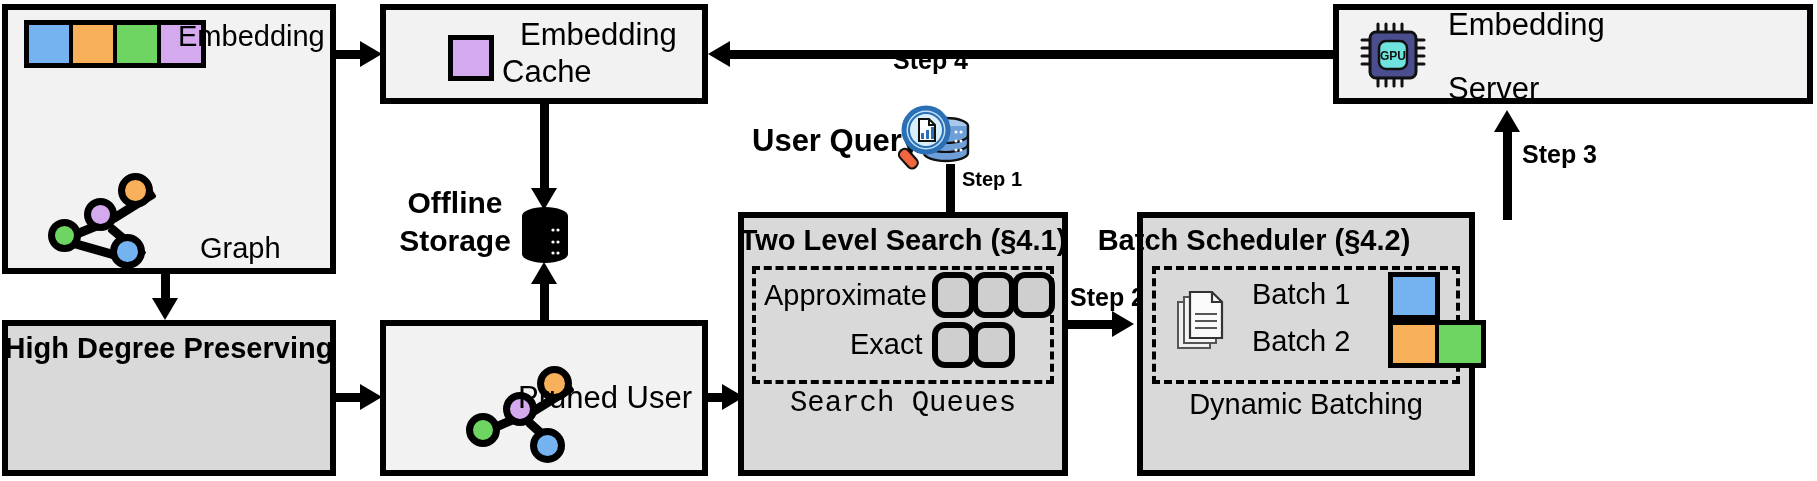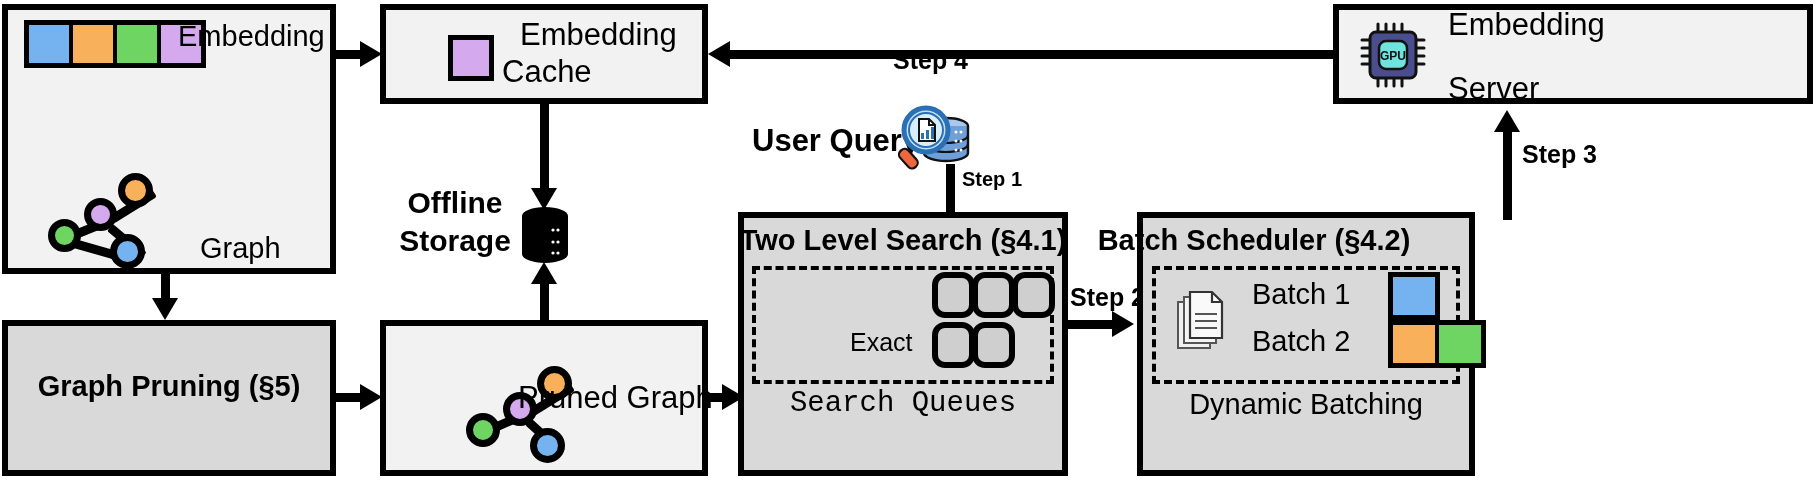--- a/index.html
+++ b/index.html
@@ -64,21 +64,21 @@
     <div class="node" style="left:48px;top:219px;width:33px;height:33px;background:#6ed563;"></div>
     <div class="node" style="left:84px;top:198px;width:33px;height:33px;background:#d4a9ee;"></div>
     <div class="node" style="left:118px;top:173px;width:35px;height:35px;background:#f8b05a;"></div>
     <div class="node" style="left:110px;top:234px;width:35px;height:35px;background:#74b3ef;"></div>
   </div>
 
   <div class="lbl" style="left:200px;top:232px;font-size:29px;">Graph</div>
 
   <div class="box gray" style="left:2px;top:320px;width:334px;height:156px;">
   </div>
-  <div class="lbl bold ctr" style="left:2px;top:370px;width:334px;font-size:29px;">Graph Pruning (§5)</div>
+  <div class="lbl bold ctr" style="left:2px;top:332px;width:334px;font-size:29px;">High Degree Preserving</div>
 
   <div class="ln" style="left:161px;top:274px;width:9px;height:28px;"></div>
   <div class="head d" style="left:152px;top:298px;"></div>
 
   <div class="ln" style="left:336px;top:50px;width:30px;height:9px;"></div>
   <div class="head r" style="left:360px;top:41px;"></div>
 
   <div class="box" style="left:380px;top:4px;width:328px;height:100px;"></div>
   <div class="sw" style="left:448px;top:35px;width:46px;height:46px;background:#d4a9ee;"></div>
   <div class="lbl" style="left:520px;top:18px;font-size:31px;">Embedding</div>
@@ -112,21 +112,21 @@
   <div>
     <div class="edge" style="left:486px;top:427px;width:48px;transform:rotate(-24deg);"></div>
     <div class="edge" style="left:530px;top:409px;width:50px;transform:rotate(-32deg);"></div>
     <div class="edge" style="left:528px;top:417px;width:46px;transform:rotate(42deg);"></div>
     <div class="node" style="left:466px;top:413px;width:34px;height:34px;background:#6ed563;"></div>
     <div class="node" style="left:503px;top:392px;width:34px;height:34px;background:#d4a9ee;"></div>
     <div class="node" style="left:537px;top:366px;width:35px;height:35px;background:#f8b05a;"></div>
     <div class="node" style="left:530px;top:428px;width:35px;height:35px;background:#74b3ef;"></div>
   </div>
 
-  <div class="lbl" style="left:518px;top:381px;font-size:31px;">Pruned Graph</div>
+  <div class="lbl" style="left:518px;top:381px;font-size:31px;">Pruned User</div>
 
   <div class="ln" style="left:336px;top:393px;width:30px;height:9px;"></div>
   <div class="head r" style="left:360px;top:384px;"></div>
 
   <div class="ln" style="left:708px;top:393px;width:22px;height:9px;"></div>
   <div class="head r" style="left:722px;top:384px;"></div>
 
   <div class="lbl bold" style="left:752px;top:124px;font-size:31px;">User Query</div>
 
   <svg style="position:absolute;left:898px;top:104px;" width="78" height="72" viewBox="0 0 78 72">
@@ -158,25 +158,26 @@
 
   <div class="ln" style="left:946px;top:164px;width:9px;height:53px;"></div>
   <div class="head d" style="left:937px;top:214px;"></div>
   <div class="lbl bold" style="left:962px;top:168px;font-size:20px;">Step 1</div>
 
   <div class="box gray" style="left:738px;top:212px;width:330px;height:264px;"></div>
   <div class="lbl bold ctr" style="left:738px;top:224px;width:330px;font-size:29px;">Two Level Search (§4.1)</div>
 
   <div class="dashbox" style="left:752px;top:266px;width:302px;height:118px;"></div>
 
+  <div class="lbl" style="left:764px;top:279px;font-size:29px;">Approximate</div>
   <div class="slot" style="left:932px;top:272px;width:43px;height:46px;"></div>
   <div class="slot" style="left:972px;top:272px;width:43px;height:46px;"></div>
   <div class="slot" style="left:1012px;top:272px;width:43px;height:46px;"></div>
 
-  <div class="lbl" style="left:850px;top:328px;font-size:25px;">Exact</div>
+  <div class="lbl" style="left:850px;top:328px;font-size:29px;">Exact</div>
   <div class="slot" style="left:932px;top:322px;width:43px;height:46px;"></div>
   <div class="slot" style="left:972px;top:322px;width:43px;height:46px;"></div>
 
   <div class="lbl ctr" style="left:738px;top:388px;width:330px;font-size:29px;font-family:Liberation Mono, monospace;">Search Queues</div>
 
   <div class="ln" style="left:1068px;top:320px;width:50px;height:9px;"></div>
   <div class="head r" style="left:1112px;top:311px;"></div>
   <div class="lbl bold" style="left:1070px;top:283px;font-size:25px;">Step 2</div>
 
   <div class="box gray" style="left:1137px;top:212px;width:338px;height:264px;"></div>

